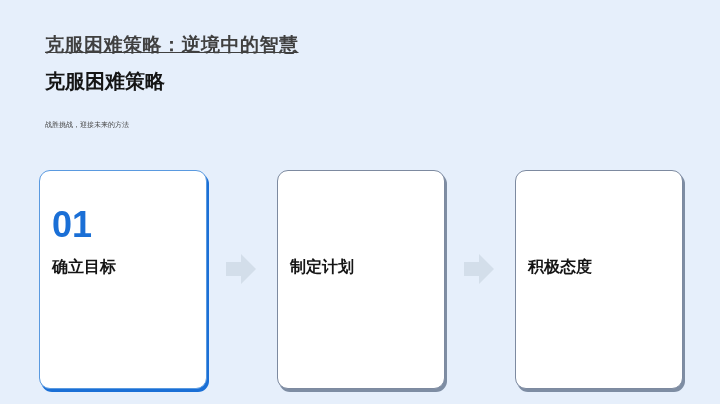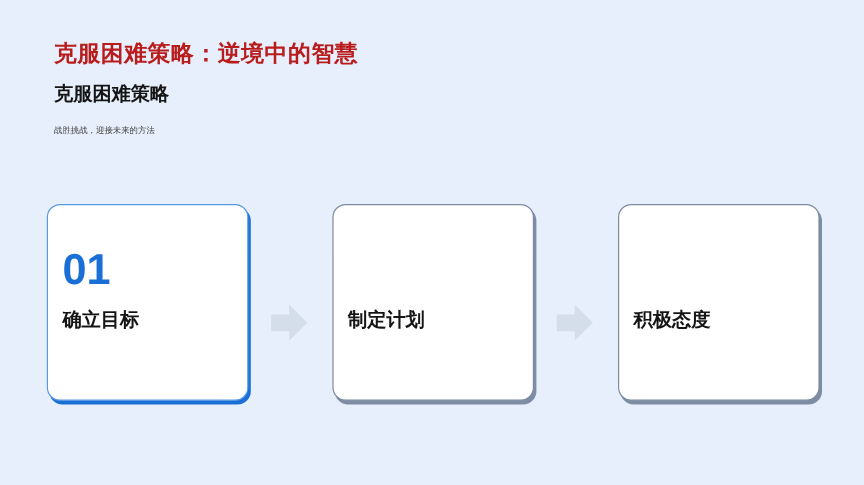--- a/index.html
+++ b/index.html
@@ -14,43 +14,44 @@
       position: relative;
       overflow: hidden;
       color: #1a1a1a;
     }
     .title {
       position: absolute;
       left: 45px;
       top: 32px;
       font-size: 19px;
       font-weight: bold;
-      color: #b91c1c;
+      color: #404040;
       letter-spacing: 0.5px;
+      text-decoration: underline;
     }
     .subtitle {
       position: absolute;
       left: 45px;
       top: 68px;
-      font-size: 16px;
+      font-size: 20px;
       font-weight: bold;
       color: #151515;
     }
     .desc {
       position: absolute;
       left: 45px;
-      top: 104px;
+      top: 120px;
       font-size: 7px;
       color: #444;
     }
     .card {
       position: absolute;
       top: 170px;
       width: 168px;
-      height: 164px;
+      height: 219px;
       background: #ffffff;
       border-radius: 11px;
       box-sizing: border-box;
       border: 1px solid #7d8aa0;
       box-shadow: 2px 3px 0 #7e8da3;
     }
     .card.active {
       border: 1px solid #5a9ae0;
       box-shadow: 2px 3px 0 #1a6fd6;
     }

